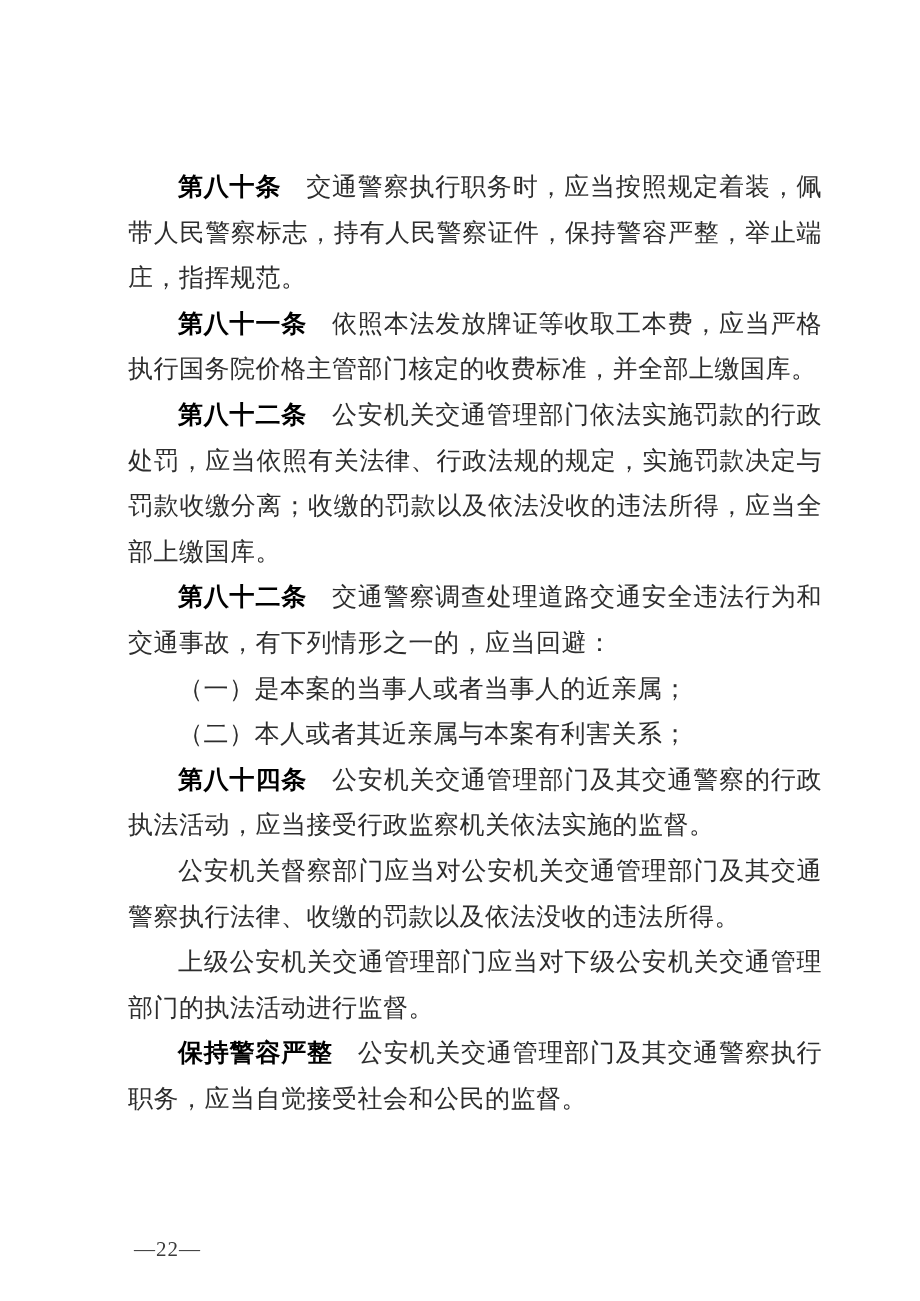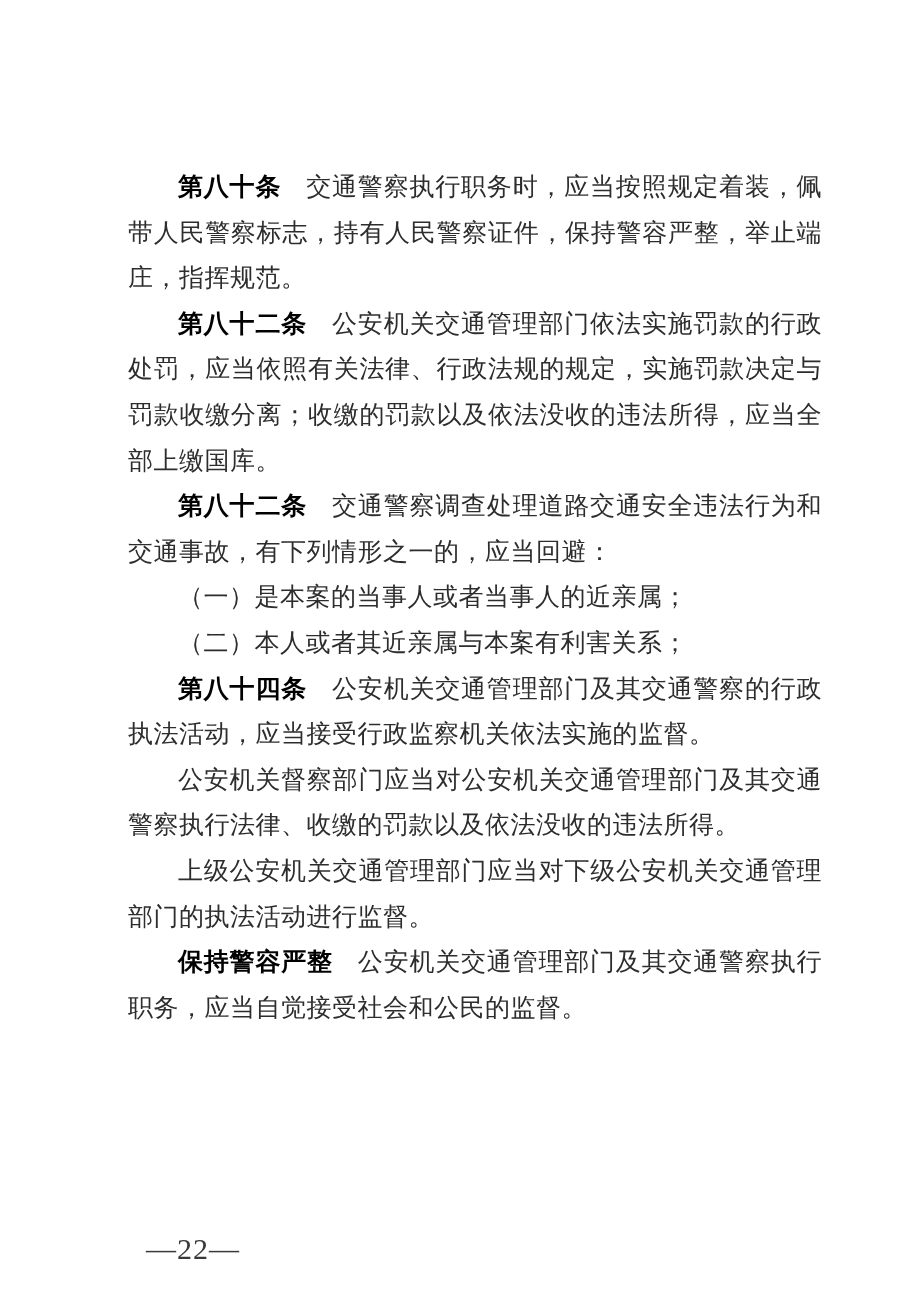--- a/index.html
+++ b/index.html
@@ -32,35 +32,36 @@
     letter-spacing: 0.5px;
     word-break: break-all;
   }
   .article-label {
     font-weight: bold;
     color: #000000;
     padding-right: 1em;
   }
   .page-number {
     position: absolute;
-    left: 146px;
+    left: 134px;
     top: 1234px;
-    font-size: 30px;
+    font-size: 21px;
     line-height: 30px;
     color: #3a3a3a;
     letter-spacing: 1px;
     font-family: "Liberation Serif", serif;
   }
 </style>
 </head>
 <body>
 
 <div class="page">
   <div class="content" id="paragraphs">
       <p><span class="article-label">第八十条</span><span>交通警察执行职务时，应当按照规定着装，佩带人民警察标志，持有人民警察证件，保持警容严整，举止端庄，指挥规范。</span></p>
+      <p><span class="article-label">第八十一条</span><span>依照本法发放牌证等收取工本费，应当严格执行国务院价格主管部门核定的收费标准，并全部上缴国库。</span></p>
       <p><span class="article-label">第八十二条</span><span>公安机关交通管理部门依法实施罚款的行政处罚，应当依照有关法律、行政法规的规定，实施罚款决定与罚款收缴分离；收缴的罚款以及依法没收的违法所得，应当全部上缴国库。</span></p>
       <p><span class="article-label">第八十二条</span><span>交通警察调查处理道路交通安全违法行为和交通事故，有下列情形之一的，应当回避：</span></p>
       <p><span>（一）是本案的当事人或者当事人的近亲属；</span></p>
       <p><span>（二）本人或者其近亲属与本案有利害关系；</span></p>
       <p><span class="article-label">第八十四条</span><span>公安机关交通管理部门及其交通警察的行政执法活动，应当接受行政监察机关依法实施的监督。</span></p>
       <p><span>公安机关督察部门应当对公安机关交通管理部门及其交通警察执行法律、收缴的罚款以及依法没收的违法所得。</span></p>
       <p><span>上级公安机关交通管理部门应当对下级公安机关交通管理部门的执法活动进行监督。</span></p>
       <p><span class="article-label">保持警容严整</span><span>公安机关交通管理部门及其交通警察执行职务，应当自觉接受社会和公民的监督。</span></p>
     </div>
   <div class="page-number">—22—</div>

